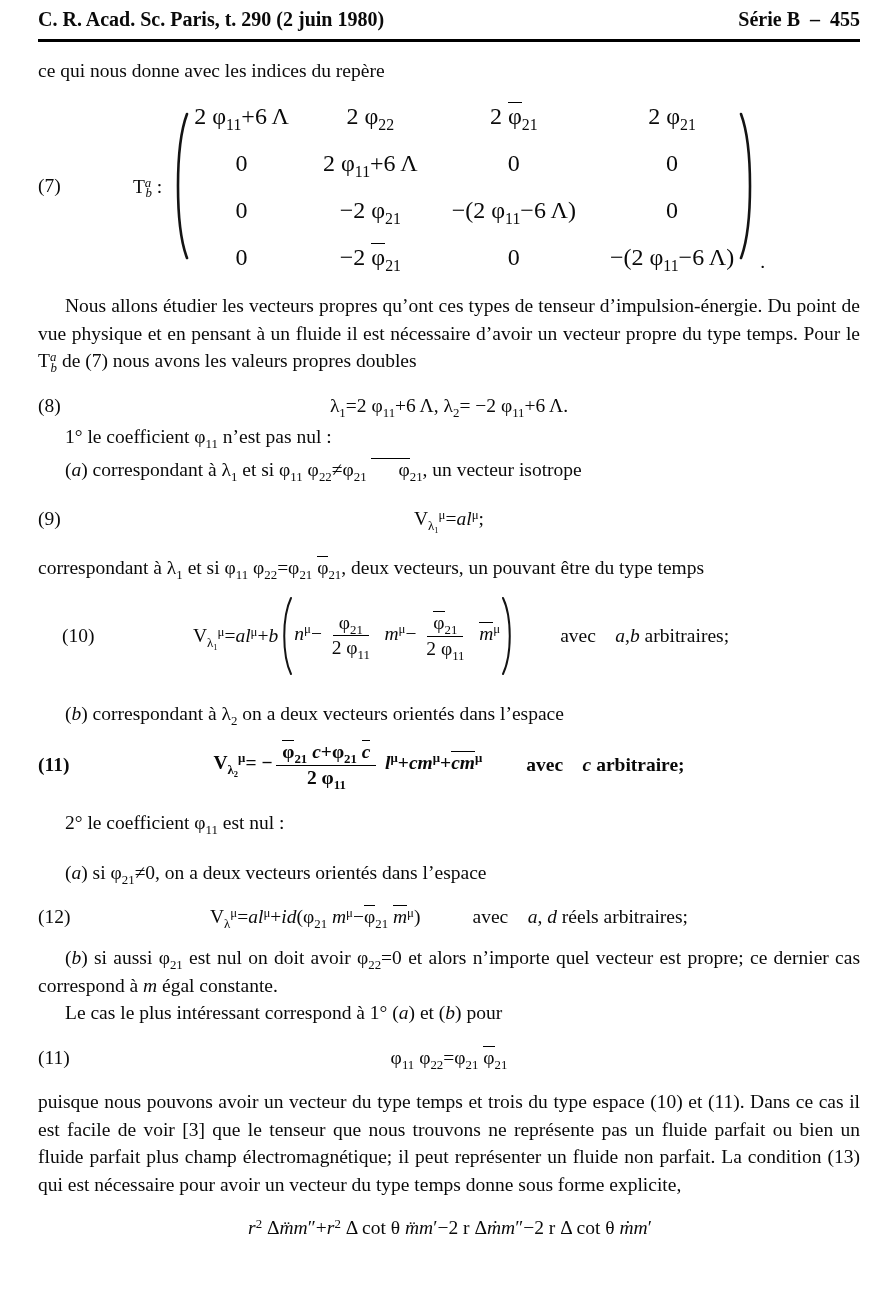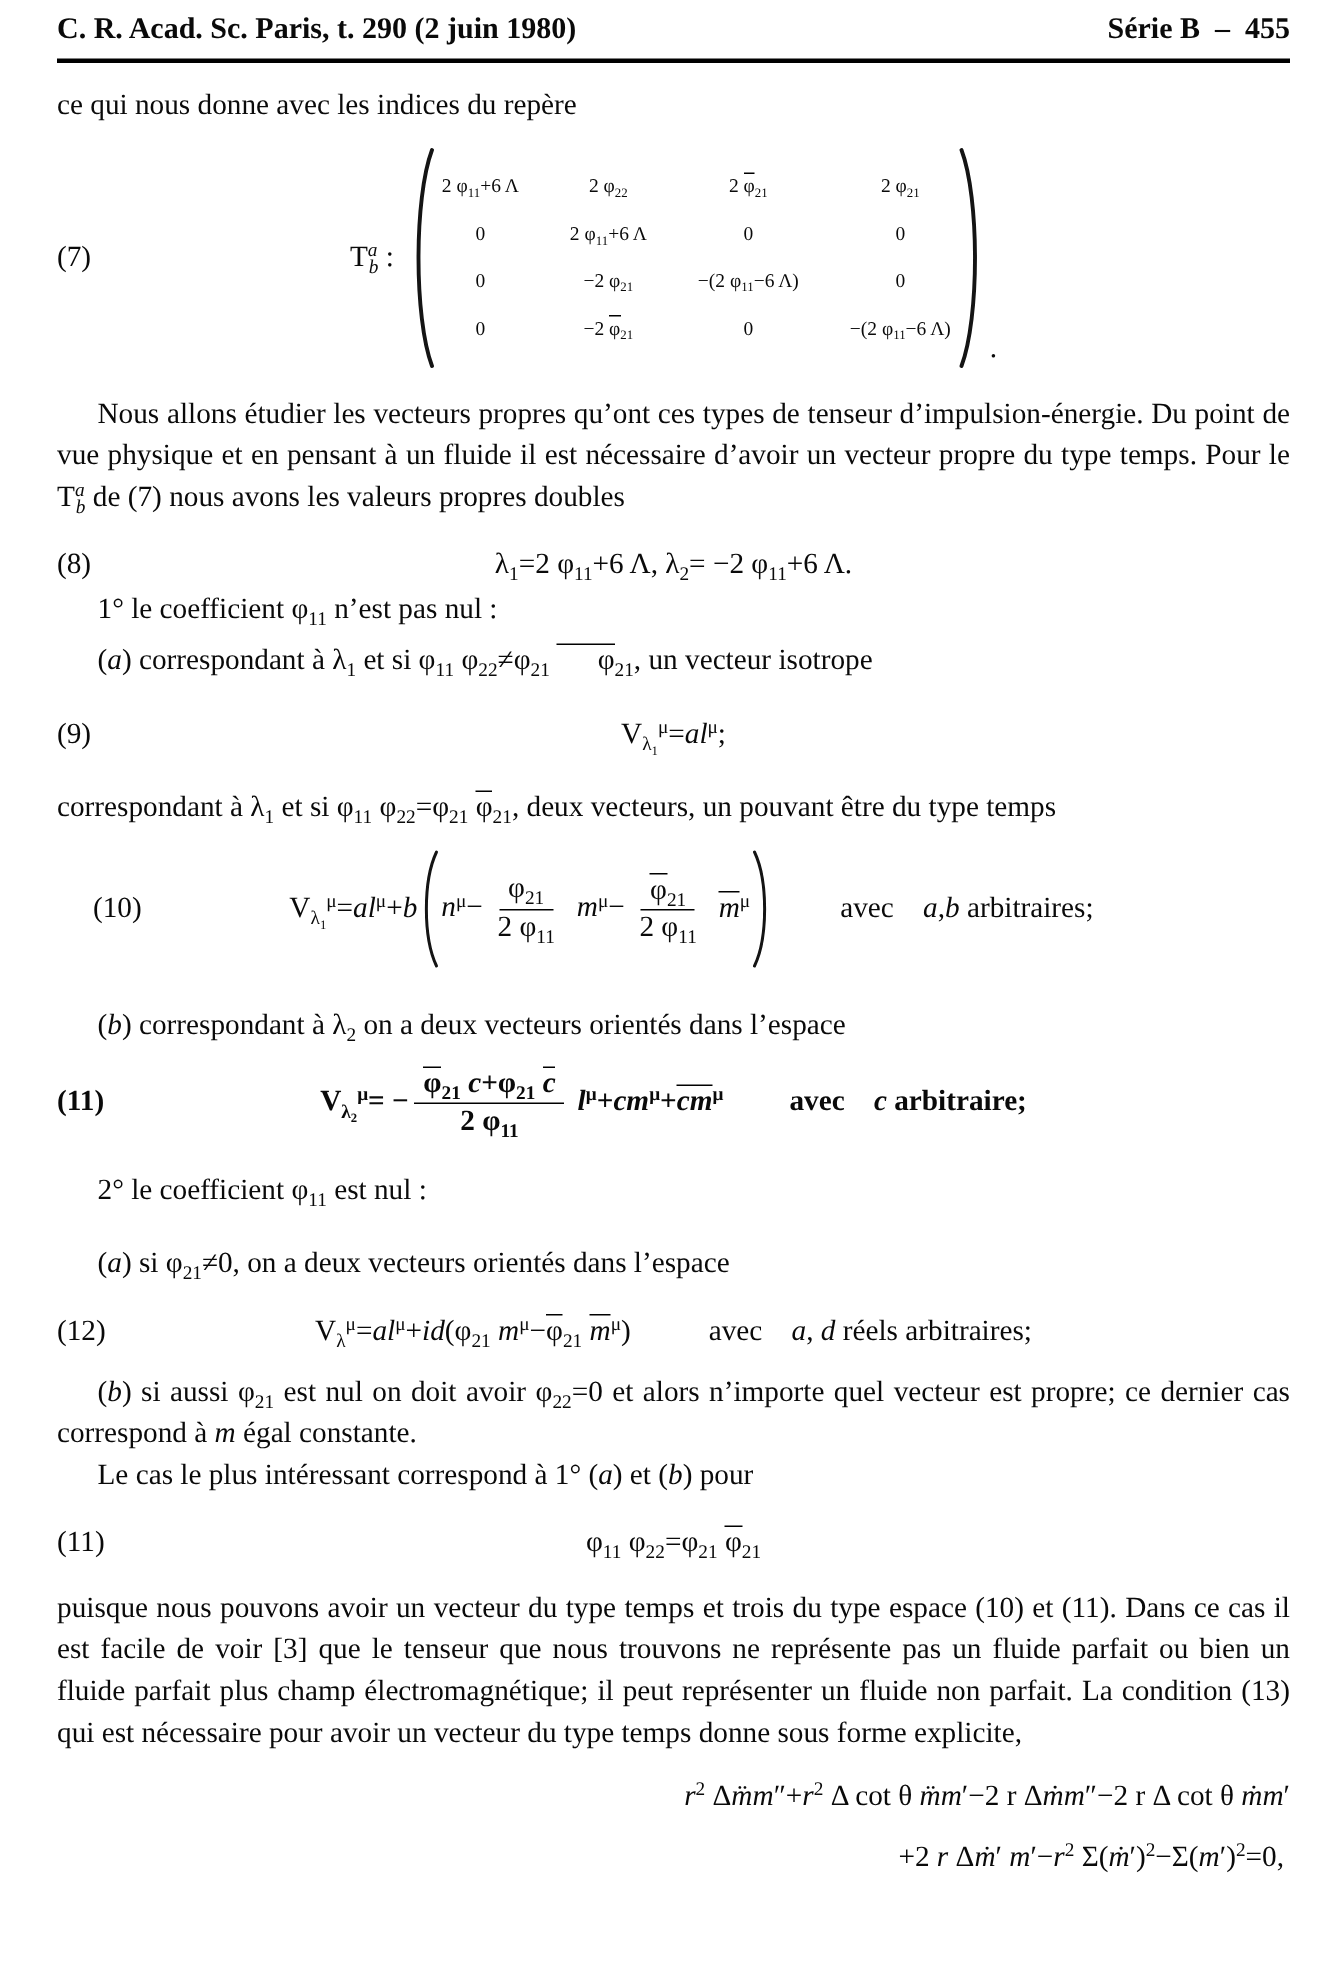--- a/index.html
+++ b/index.html
@@ -21,26 +21,26 @@
   sup{font-size:0.66em;vertical-align:0.5em;line-height:0;}
   sup + sub{margin-left:-0.45em;} 
   .it{font-style:italic;}
   .ov{display:inline-block;border-top:1.4px solid #000;padding-top:1px;line-height:1.05;}
   .frac{display:inline-flex;flex-direction:column;align-items:center;vertical-align:middle;margin:0 0.2em;line-height:1.15;}
   .frac .num{padding:0 0.3em 1px;border-bottom:1.4px solid #000;}
   .frac .den{padding:1px 0.3em 0;}
   .eqrow{position:relative;display:flex;justify-content:center;align-items:center;}
   .eqlabel{position:absolute;left:0;top:50%;transform:translateY(-50%);font-style:normal;}
   .eqbody{display:inline-flex;align-items:center;}
-  .mx{display:grid;grid-template-columns:repeat(4,auto);column-gap:34px;row-gap:13px;justify-items:center;align-items:center;font-size:13px;padding:2px 4px;}
+  .mx{display:grid;grid-template-columns:repeat(4,auto);column-gap:34px;row-gap:13px;justify-items:center;align-items:center;font-size:24px;padding:2px 4px;}
   .avec{margin-left:44px;}
   .paren{flex:0 0 auto;}
   .tdot{align-self:flex-end;margin-left:2px;}
   .finaleq{font-size:19.5px;}
-  .finaleq .l1{text-align:right;padding-left:2px;}
+  .finaleq .l1{text-align:center;padding-left:2px;}
   .finaleq .l2{text-align:right;padding-right:4px;margin-top:13px;}
 </style>
 </head>
 <body>
 
 <div class="page">
 
   <div class="hdr">
     <span>C. R. Acad. Sc. Paris, t. 290 (2 juin 1980)</span>
     <span>Série B – 455</span>
@@ -148,16 +148,15 @@
 
   <div class="eqrow" style="margin-top:17px;">
     <span class="eqlabel">(11)</span>
     <span>φ<sub>11</sub> φ<sub>22</sub>=φ<sub>21</sub> <span class="ov">φ</span><sub>21</sub></span>
   </div>
 
   <p class="just" style="margin-top:16px;">puisque nous pouvons avoir un vecteur du type temps et trois du type espace (10) et (11). Dans ce cas il est facile de voir [3] que le tenseur que nous trouvons ne représente pas un fluide parfait ou bien un fluide parfait plus champ électromagnétique; il peut représenter un fluide non parfait. La condition (13) qui est nécessaire pour avoir un vecteur du type temps donne sous forme explicite,</p>
 
   <div class="finaleq" style="margin-top:15px;">
     <div class="l1"><span class="it">r</span><sup>2</sup> Δ<span class="it">m̈m</span>″+<span class="it">r</span><sup>2</sup> Δ cot θ <span class="it">m̈m</span>′−2 r Δ<span class="it">ṁm</span>″−2 r Δ cot θ <span class="it">ṁm</span>′</div>
-    <div class="l2">+2 <span class="it">r</span> Δ<span class="it">ṁ</span>′ <span class="it">m</span>′−<span class="it">r</span><sup>2</sup> Σ(<span class="it">ṁ</span>′)<sup>2</sup>−Σ(<span class="it">m</span>′)<sup>2</sup>=0,</div>
   </div>
 
 </div>
 
 </body></html>

